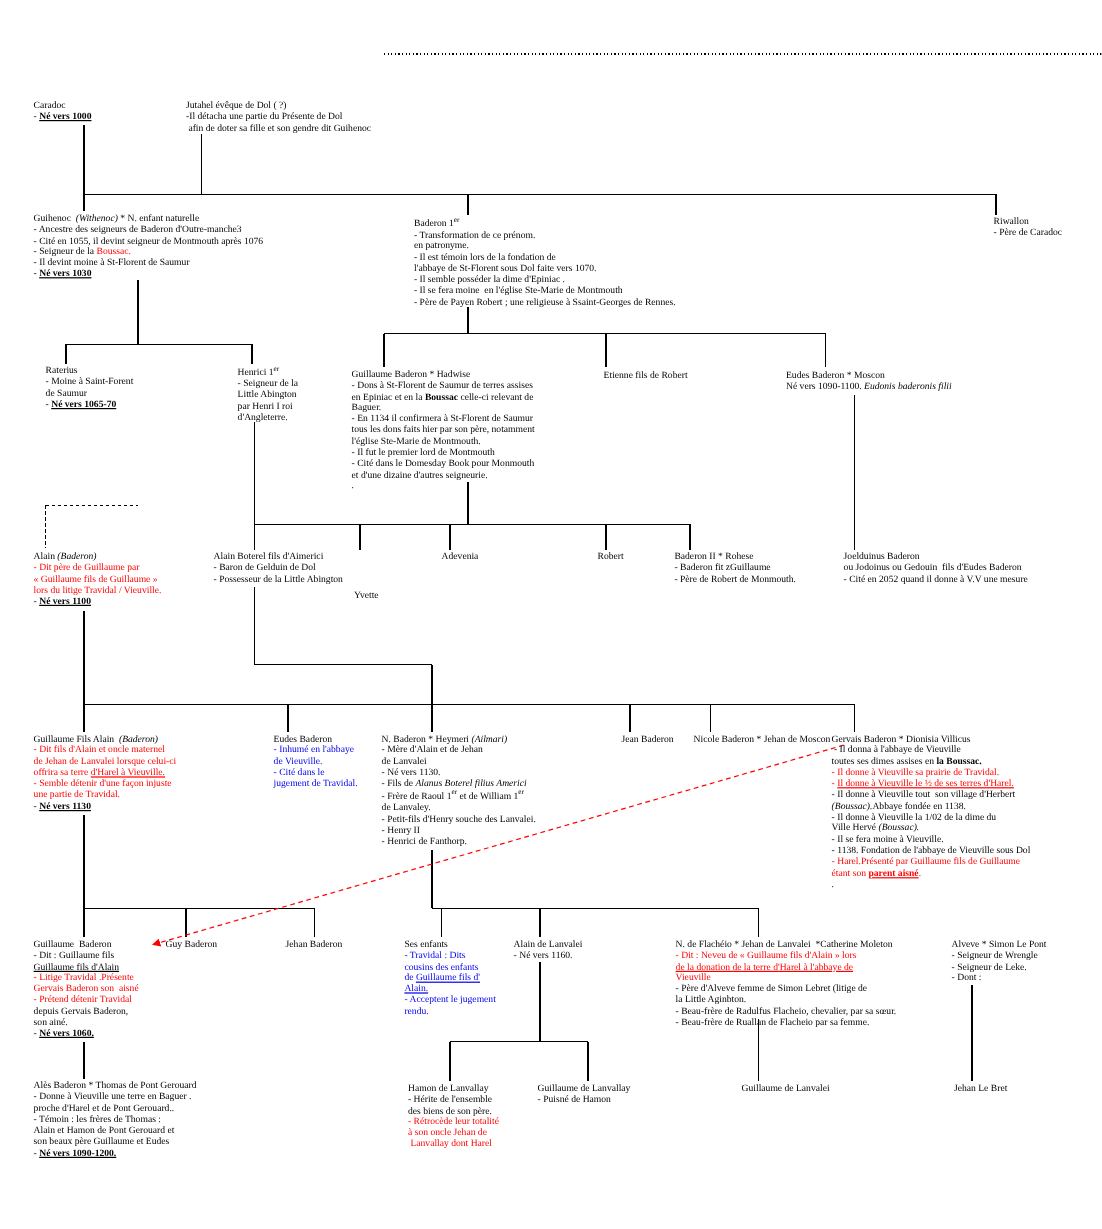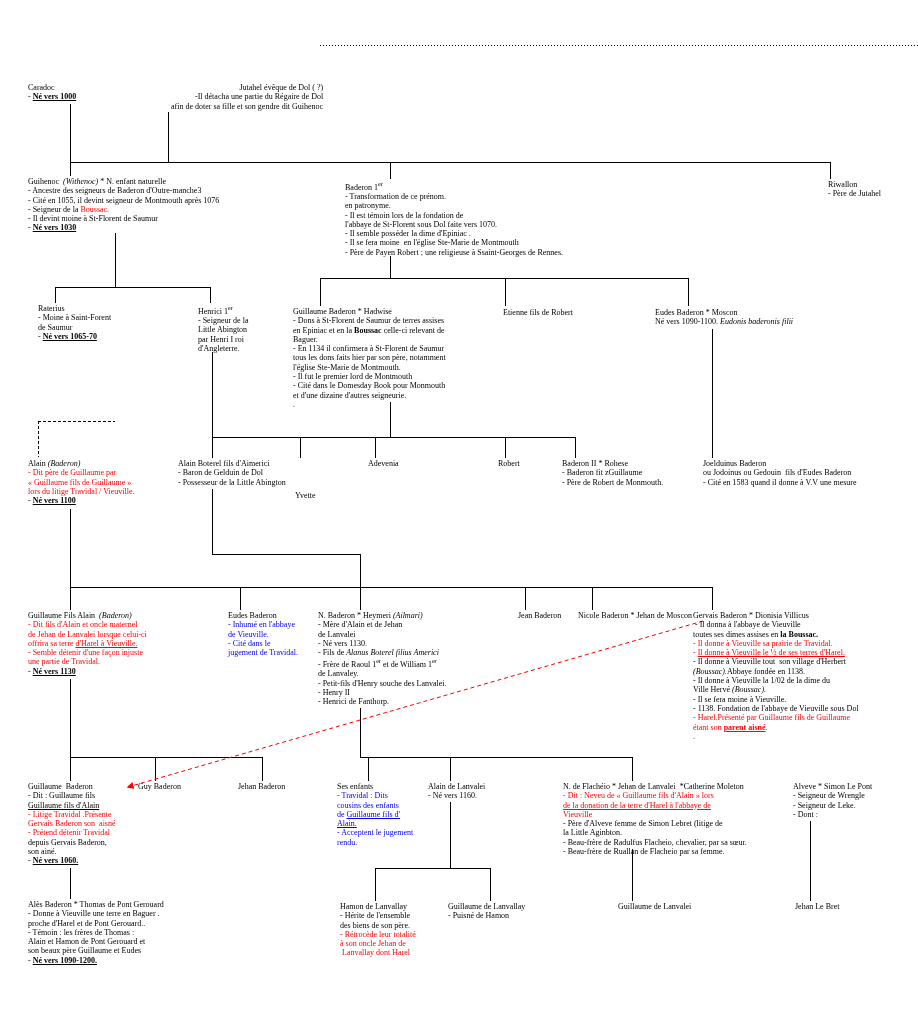--- a/index.html
+++ b/index.html
@@ -82,36 +82,36 @@
       </g>
     <g id="g-dotted">
         <line x1="320" y1="45" x2="918" y2="45" stroke="#000000" stroke-width="1" shape-rendering="crispEdges" stroke-dasharray="1 2"></line>
       </g>
     <g id="g-red">
         <line x1="703" y1="621" x2="128" y2="787" stroke="#ff0000" stroke-width="1" stroke-dasharray="4 3" marker-end="url(#arrowR)"></line>
       </g>
   </svg>
   <div id="nodes">
       <div class="node" style="left: 28px; top: 83px;"><div class="title"><span>Caradoc</span></div><div class="line"><span>- </span><span class="b u">Né vers 1000</span></div></div>
-      <div class="node" style="left: 169px; top: 83px; text-align: right;"><div class="title"><span>Jutahel évêque de Dol ( ?)</span></div><div class="line"><span>-Il détacha une partie du Régaire de Dol</span></div><div class="line"><span> afin de doter sa fille et son gendre dit Guihenoc</span></div></div>
+      <div class="node" style="left: 155px; top: 83px;"><div class="title"><span>Jutahel évêque de Dol ( ?)</span></div><div class="line"><span>-Il détacha une partie du Présente de Dol</span></div><div class="line"><span> afin de doter sa fille et son gendre dit Guihenoc</span></div></div>
       <div class="node" style="left: 28px; top: 177px;"><div class="title"><span>Guihenoc  </span><span class="i">(Withenoc)</span><span> * N. enfant naturelle</span></div><div class="line"><span>- Ancestre des seigneurs de Baderon d'Outre-manche3</span></div><div class="line"><span>- Cité en 1055, il devint seigneur de Montmouth après 1076</span></div><div class="line"><span>- Seigneur de la </span><span class="red">Boussac.</span></div><div class="line"><span>- Il devint moine à St-Florent de Saumur</span></div><div class="line"><span>- </span><span class="b u">Né vers 1030</span></div></div>
       <div class="node" style="left: 345px; top: 180px;"><div class="title"><span>Baderon 1</span><span class="sup">er</span></div><div class="line"><span>- Transformation de ce prénom.</span></div><div class="line"><span>en patronyme.</span></div><div class="line"><span>- Il est témoin lors de la fondation de</span></div><div class="line"><span>l'abbaye de St-Florent sous Dol faite vers 1070.</span></div><div class="line"><span>- Il semble posséder la dime d'Epiniac .</span></div><div class="line"><span>- Il se fera moine  en l'église Ste-Marie de Montmouth</span></div><div class="line"><span>- Père de Payen Robert ; une religieuse à Ssaint-Georges de Rennes.</span></div></div>
-      <div class="node" style="left: 828px; top: 180px;"><div class="title"><span>Riwallon</span></div><div class="line"><span>- Père de Jutahel</span></div></div>
+      <div class="node" style="left: 828px; top: 180px;"><div class="title"><span>Riwallon</span></div><div class="line"><span>- Père de Caradoc</span></div></div>
       <div class="node" style="left: 38px; top: 304px;"><div class="title"><span>Raterius</span></div><div class="line"><span>- Moine à Saint-Forent</span></div><div class="line"><span>de Saumur</span></div><div class="line"><span>- </span><span class="b u">Né vers 1065-70</span></div></div>
       <div class="node" style="left: 198px; top: 304px;"><div class="title"><span>Henrici 1</span><span class="sup">er</span></div><div class="line"><span>- Seigneur de la</span></div><div class="line"><span>Little Abington</span></div><div class="line"><span>par Henri I roi</span></div><div class="line"><span>d'Angleterre.</span></div></div>
       <div class="node" style="left: 293px; top: 307px;"><div class="title"><span>Guillaume Baderon * Hadwise</span></div><div class="line"><span>- Dons à St-Florent de Saumur de terres assises</span></div><div class="line"><span>en Epiniac et en la </span><span class="b">Boussac</span><span> celle-ci relevant de</span></div><div class="line"><span>Baguer.</span></div><div class="line"><span>- En 1134 il confirmera à St-Florent de Saumur</span></div><div class="line"><span>tous les dons faits hier par son père, notamment</span></div><div class="line"><span>l'église Ste-Marie de Montmouth.</span></div><div class="line"><span>- Il fut le premier lord de Montmouth</span></div><div class="line"><span>- Cité dans le Domesday Book pour Monmouth</span></div><div class="line"><span>et d'une dizaine d'autres seigneurie.</span></div><div class="line"><span>.</span></div></div>
       <div class="node" style="left: 503px; top: 308px;"><div class="title"><span>Etienne fils de Robert</span></div></div>
       <div class="node" style="left: 655px; top: 308px;"><div class="title"><span>Eudes Baderon * Moscon</span></div><div class="line"><span>Né vers 1090-1100. </span><span class="i">Eudonis baderonis filii</span></div></div>
       <div class="node" style="left: 28px; top: 459px;"><div class="title"><span>Alain </span><span class="i">(Baderon)</span></div><div class="line"><span class="red">- Dit père de Guillaume par</span></div><div class="line"><span class="red">« Guillaume fils de Guillaume »</span></div><div class="line"><span class="red">lors du litige Travidal / Vieuville.</span></div><div class="line"><span>- </span><span class="b u">Né vers 1100</span></div></div>
       <div class="node" style="left: 178px; top: 459px;"><div class="title"><span>Alain Boterel fils d'Aimerici</span></div><div class="line"><span>- Baron de Gelduin de Dol</span></div><div class="line"><span>- Possesseur de la Little Abington</span></div></div>
       <div class="node" style="left: 295px; top: 459px; margin-top: 32px;"><div class="title"><span>Yvette</span></div></div>
       <div class="node" style="left: 368px; top: 459px;"><div class="title"><span>Adevenia</span></div></div>
       <div class="node" style="left: 498px; top: 459px;"><div class="title"><span>Robert</span></div></div>
       <div class="node" style="left: 562px; top: 459px;"><div class="title"><span>Baderon II * Rohese</span></div><div class="line"><span>- Baderon fit zGuillaume</span></div><div class="line"><span>- Père de Robert de Monmouth.</span></div></div>
-      <div class="node" style="left: 703px; top: 459px;"><div class="title"><span>Joelduinus Baderon</span></div><div class="line"><span>ou Jodoinus ou Gedouin  fils d'Eudes Baderon</span></div><div class="line"><span>- Cité en 1583 quand il donne à V.V une mesure</span></div></div>
+      <div class="node" style="left: 703px; top: 459px;"><div class="title"><span>Joelduinus Baderon</span></div><div class="line"><span>ou Jodoinus ou Gedouin  fils d'Eudes Baderon</span></div><div class="line"><span>- Cité en 2052 quand il donne à V.V une mesure</span></div></div>
       <div class="node" style="left: 28px; top: 611px;"><div class="title"><span>Guillaume Fils Alain  </span><span class="i">(Baderon)</span></div><div class="line"><span class="red">- Dit fils d'Alain et oncle maternel</span></div><div class="line"><span class="red">de Jehan de Lanvalei lorsque celui-ci</span></div><div class="line"><span class="red">offrira sa terre </span><span class="red u">d'Harel à Vieuville.</span></div><div class="line"><span class="red">- Semble détenir d'une façon injuste</span></div><div class="line"><span class="red">une partie de Travidal.</span></div><div class="line"><span>- </span><span class="b u">Né vers 1130</span></div></div>
       <div class="node" style="left: 228px; top: 611px;"><div class="title"><span>Eudes Baderon</span></div><div class="line"><span class="blue">- Inhumé en l'abbaye</span></div><div class="line"><span class="blue">de Vieuville.</span></div><div class="line"><span class="blue">- Cité dans le</span></div><div class="line"><span class="blue">jugement de Travidal.</span></div></div>
       <div class="node" style="left: 318px; top: 611px;"><div class="title"><span>N. Baderon * Heymeri </span><span class="i">(Ailmari)</span></div><div class="line"><span>- Mère d'Alain et de Jehan</span></div><div class="line"><span>de Lanvalei</span></div><div class="line"><span>- Né vers 1130.</span></div><div class="line"><span>- Fils de </span><span class="i">Alanus Boterel filius Americi</span></div><div class="line"><span>- Frère de Raoul 1</span><span class="sup">er</span><span> et de William 1</span><span class="sup">er</span></div><div class="line"><span>de Lanvaley.</span></div><div class="line"><span>- Petit-fils d'Henry souche des Lanvalei.</span></div><div class="line"><span>- Henry II</span></div><div class="line"><span>- Henrici de Fanthorp.</span></div></div>
       <div class="node" style="left: 518px; top: 611px;"><div class="title"><span>Jean Baderon</span></div></div>
       <div class="node" style="left: 578px; top: 611px;"><div class="title"><span>Nicole Baderon * Jehan de Moscon</span></div></div>
       <div class="node" style="left: 693px; top: 611px;"><div class="title"><span>Gervais Baderon * Dionisia Villicus</span></div><div class="line"><span> - Il donna à l'abbaye de Vieuville</span></div><div class="line"><span>toutes ses dimes assises en </span><span class="b">la Boussac.</span></div><div class="line"><span class="red">- Il donne à Vieuville sa prairie de Travidal.</span></div><div class="line"><span class="red">- </span><span class="red u">Il donne à Vieuville le ½ de ses terres d'Harel.</span></div><div class="line"><span>- Il donne à Vieuville tout  son village d'Herbert</span></div><div class="line"><span class="i">(Boussac).</span><span>Abbaye fondée en 1138.</span></div><div class="line"><span>- Il donne à Vieuville la 1/02 de la dime du</span></div><div class="line"><span>Ville Hervé </span><span class="i">(Boussac).</span></div><div class="line"><span>- Il se fera moine à Vieuville.</span></div><div class="line"><span>- 1138. Fondation de l'abbaye de Vieuville sous Dol</span></div><div class="line"><span class="red">- Harel.Présenté par Guillaume fils de Guillaume</span></div><div class="line"><span class="red">étant son </span><span class="red b u">parent aisné</span><span class="red">.</span></div><div class="line"><span>.</span></div></div>
       <div class="node" style="left: 28px; top: 782px;"><div class="title"><span>Guillaume  Baderon</span></div><div class="line"><span>- Dit : Guillaume fils</span></div><div class="line"><span class="u">Guillaume fils d'Alain</span></div><div class="line"><span class="red">- Litige Travidal .Présente</span></div><div class="line"><span class="red">Gervais Baderon son  aisné</span></div><div class="line"><span class="red">- Prétend détenir Travidal</span></div><div class="line"><span>depuis Gervais Baderon,</span></div><div class="line"><span>son ainé.</span></div><div class="line"><span>- </span><span class="b u">Né vers 1060.</span></div></div>
       <div class="node" style="left: 138px; top: 782px;"><div class="title"><span>Guy Baderon</span></div></div>
       <div class="node" style="left: 238px; top: 782px;"><div class="title"><span>Jehan Baderon</span></div></div>
       <div class="node" style="left: 337px; top: 782px;"><div class="title"><span>Ses enfants</span></div><div class="line"><span class="blue">- Travidal : Dits</span></div><div class="line"><span class="blue">cousins des enfants</span></div><div class="line"><span class="blue">de </span><span class="blue u">Guillaume fils d'</span></div><div class="line"><span class="blue u">Alain.</span></div><div class="line"><span class="blue">- Acceptent le jugement</span></div><div class="line"><span class="blue">rendu.</span></div></div>

